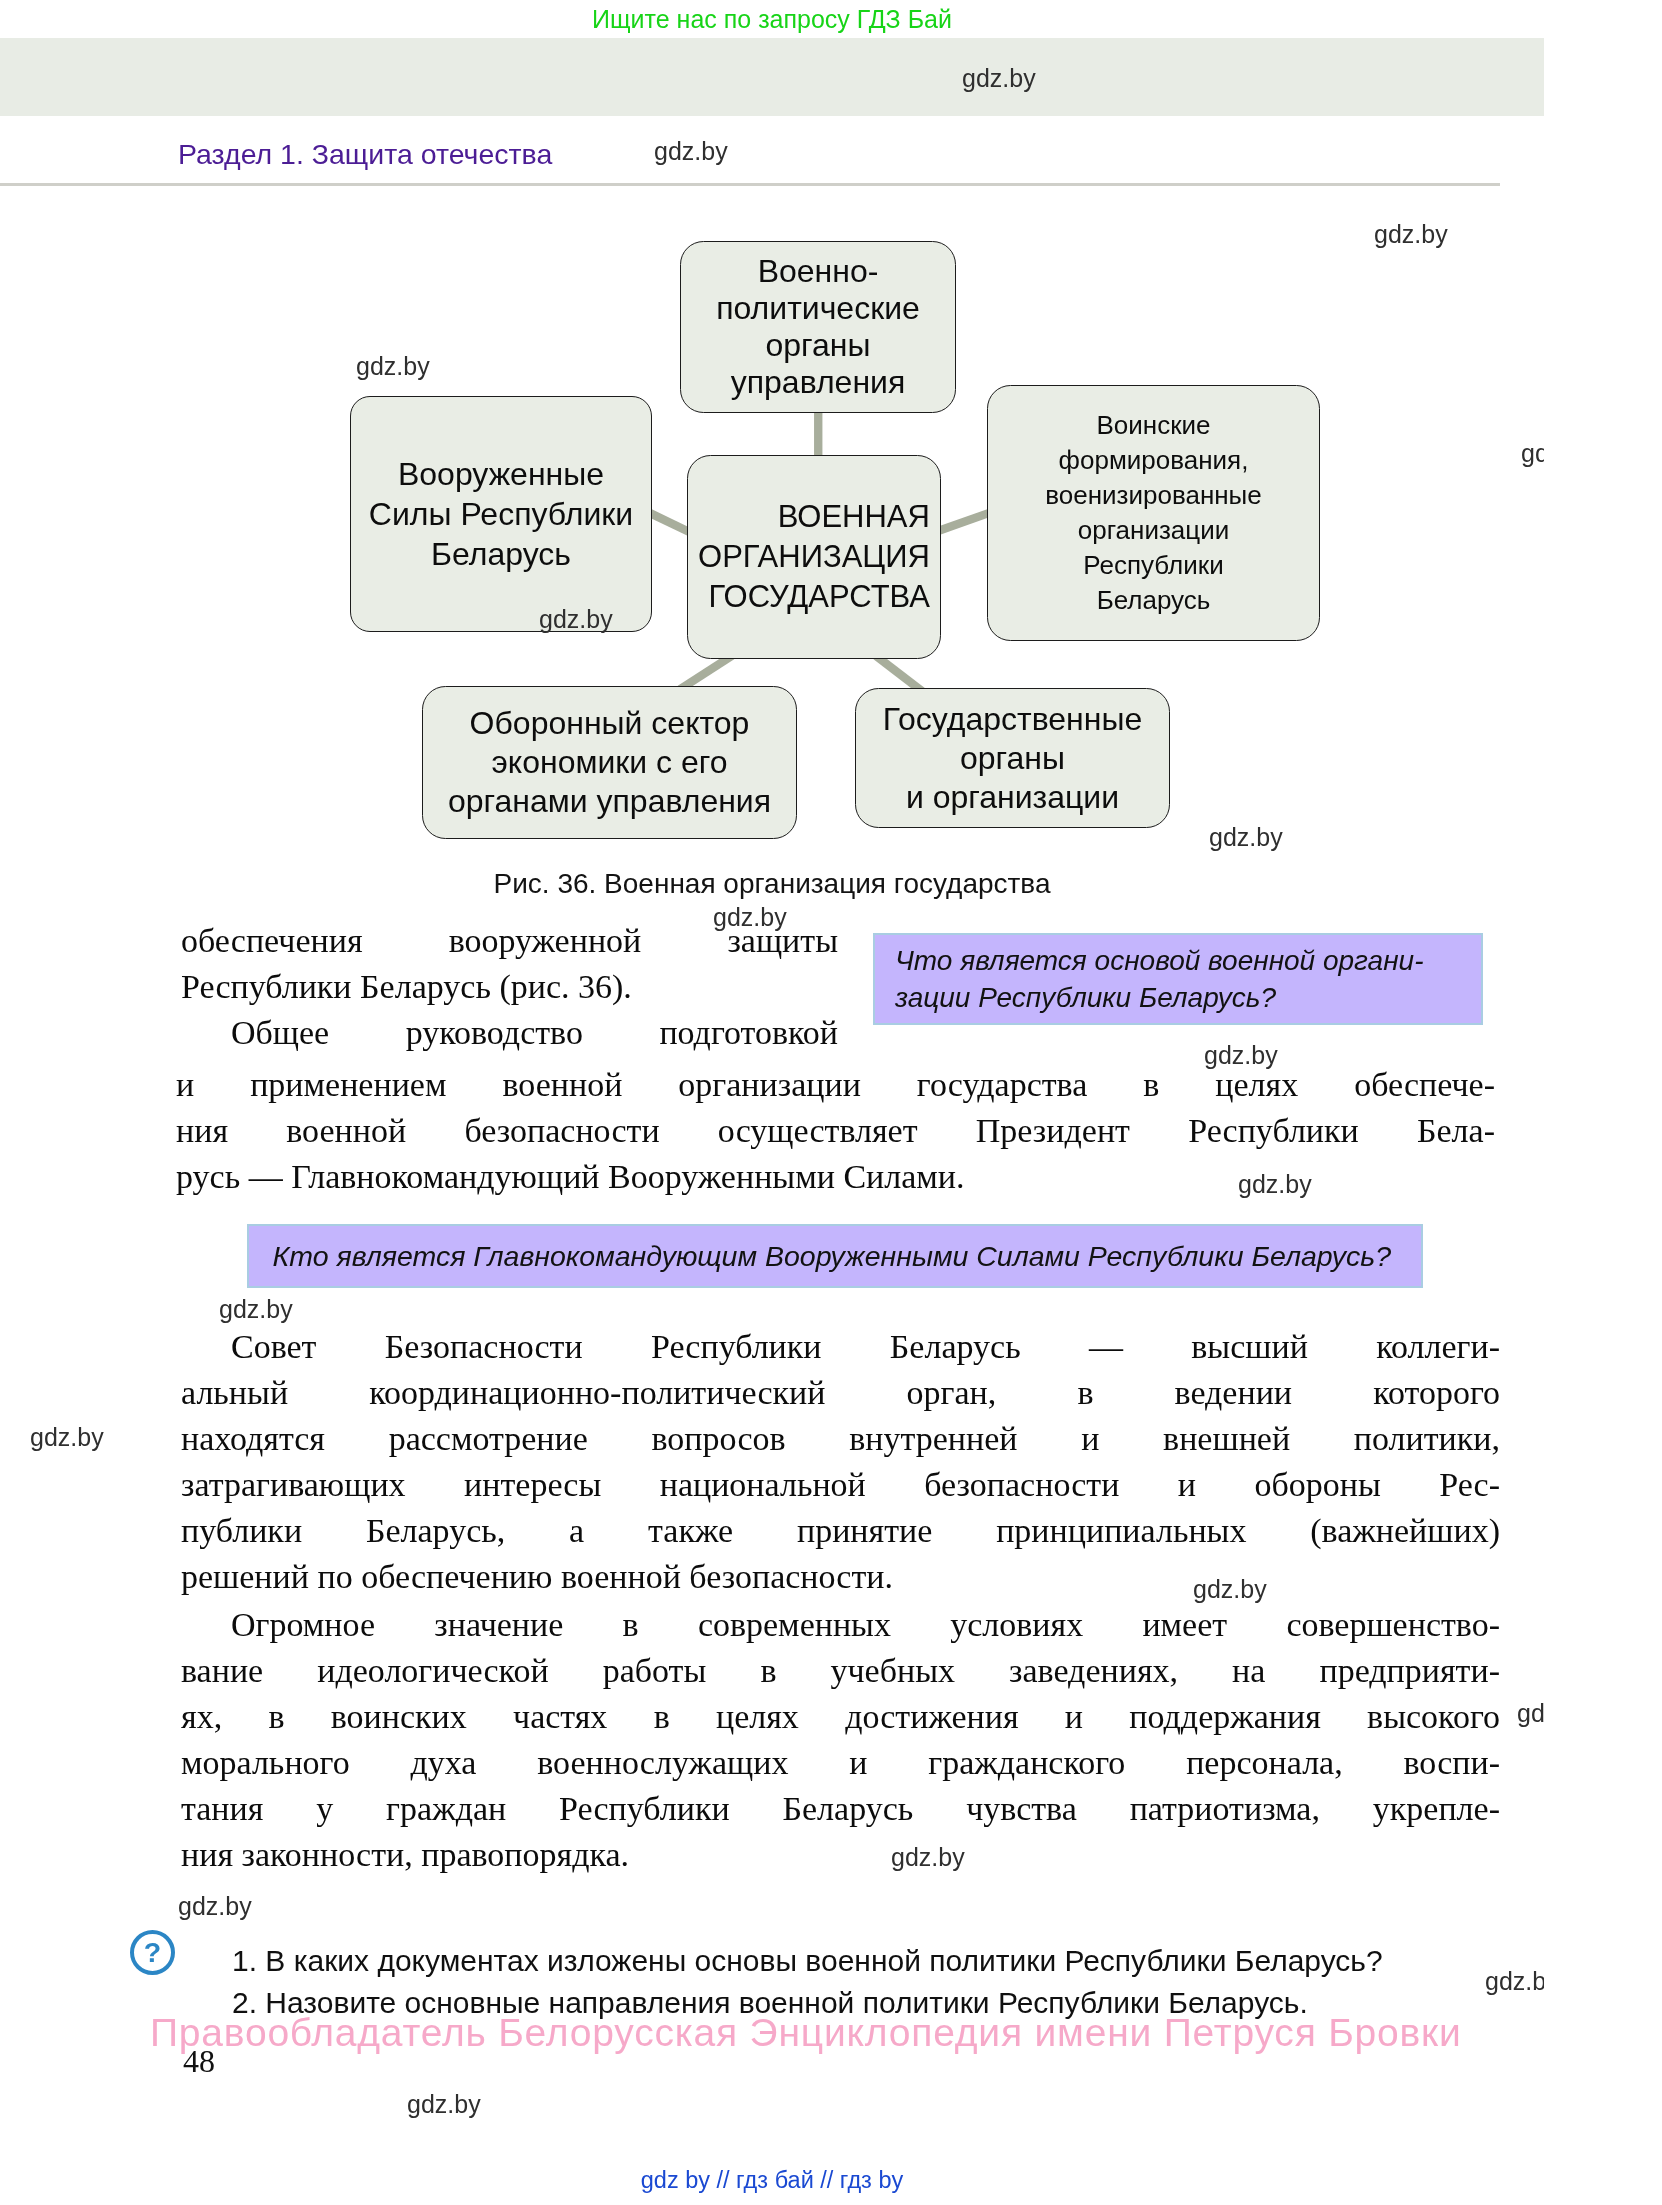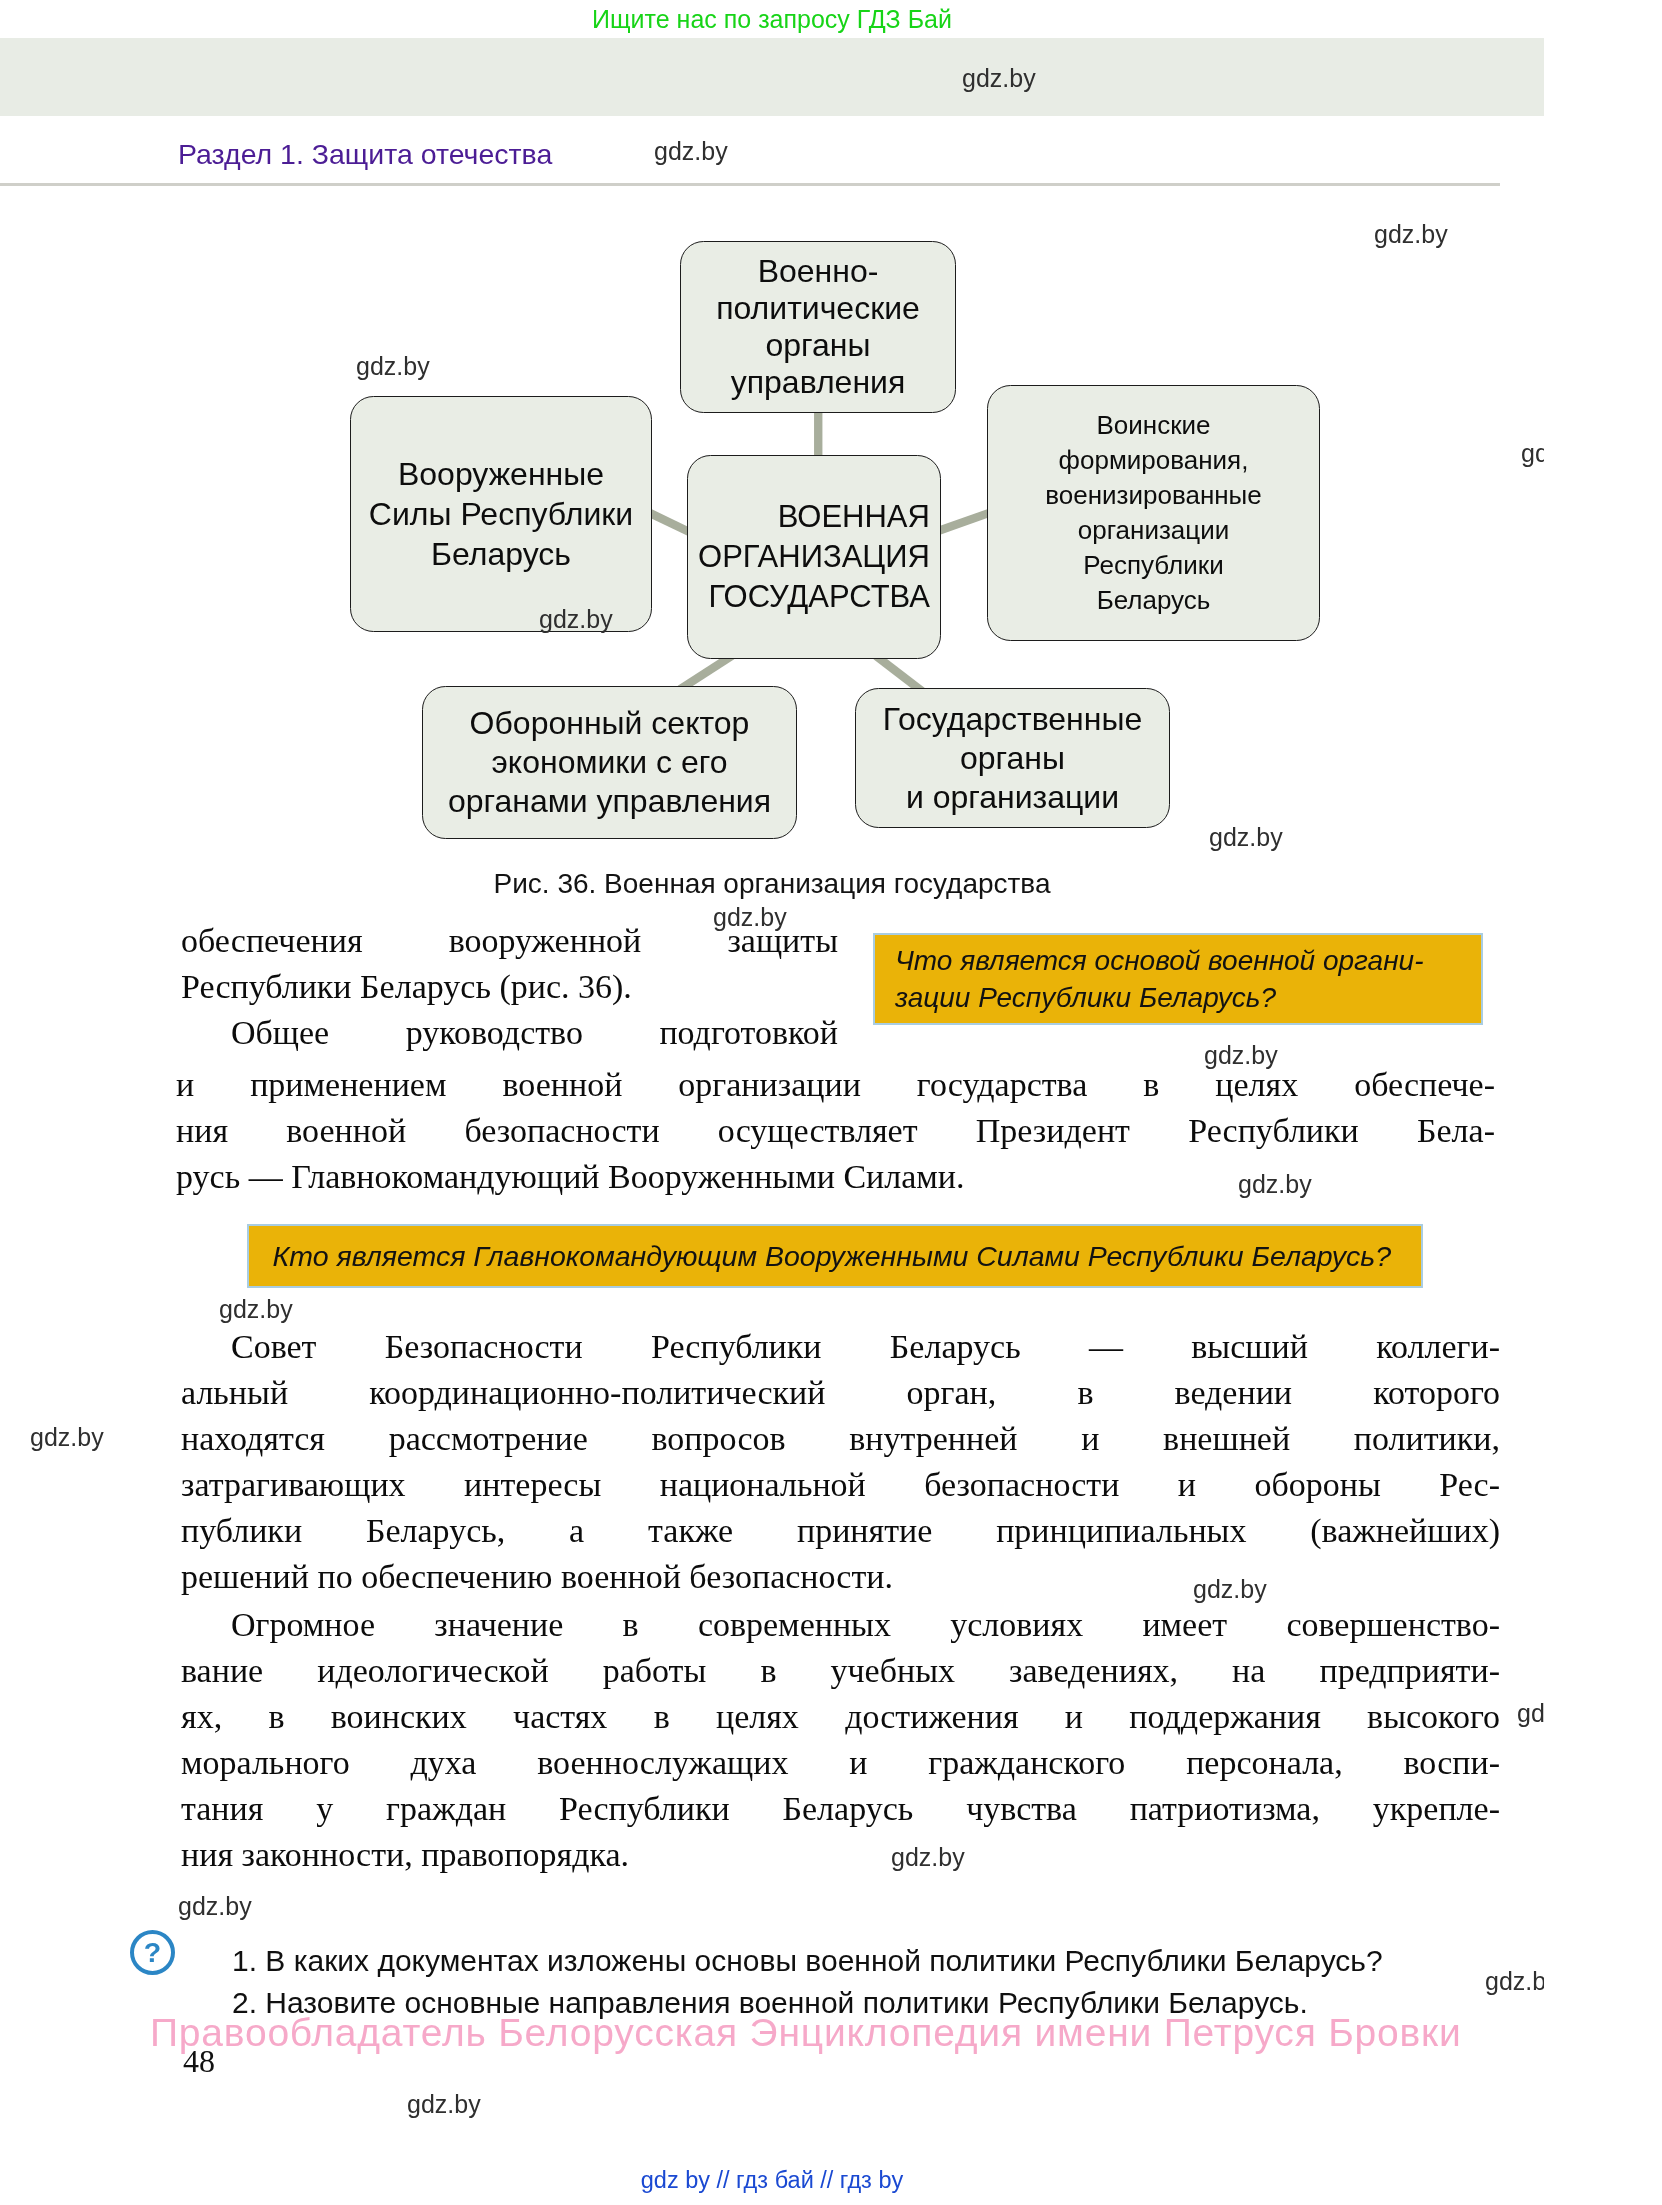--- a/index.html
+++ b/index.html
@@ -37,37 +37,37 @@
   
   .dg-svg{position:absolute;left:293px;top:226px;z-index:0;}
   .dbox{
     position:absolute;z-index:1;
     background:#e9ede5;border:1.7px solid #1c1c1c;border-radius:23.5px;
     display:flex;align-items:center;justify-content:center;
     text-align:center;box-sizing:border-box;
   }
   .dbox .txt{white-space:pre-line;font-size:32px;line-height:37px;color:#0d0d0d;}
   .dbox-top{left:680px;top:241px;width:276px;height:172px;}
-  .dbox-left{left:350px;top:396px;width:302px;height:236px;}
+  .dbox-left{left:350px;top:396px;width:302px;height:236px;border-radius:20px;}
   .dbox-left .txt{line-height:40px;}
   .dbox-center{left:687px;top:455px;width:254px;height:204px;}
   .dbox-center .txt{font-size:31px;line-height:40px;text-align:right;}
   .dbox-right{left:987px;top:385px;width:333px;height:256px;}
   .dbox-right .txt{font-size:26px;line-height:35px;}
   .dbox-bl{left:422px;top:686px;width:375px;height:153px;}
   .dbox-bl .txt{line-height:39px;}
   .dbox-br{left:855px;top:688px;width:315px;height:140px;}
   .dbox-br .txt{line-height:39px;}
   .fig-caption{
     position:absolute;left:0;top:868px;width:100%;
     text-align:center;font-size:28px;color:#131313;
   }
   
   .qbox{
-    position:absolute;background:#eab308;border:2.5px solid #a9cde2;
+    position:absolute;background:#c4b5fd;border:2.5px solid #a9cde2;
     box-sizing:border-box;
     font-family:"Liberation Sans",sans-serif;
     font-style:italic;color:#121212;
   }
   .qbox1{left:873px;top:933px;width:610px;height:92px;padding:10px 20px;
     font-size:28px;line-height:37px;display:flex;flex-direction:column;justify-content:center;}
   .qbox2{left:247px;top:1224px;width:1176px;height:64px;padding:0 23.5px;
     font-size:28.5px;display:flex;align-items:center;}
   
   .serif{font-family:"Liberation Serif",serif;color:#0c0c0c;}

